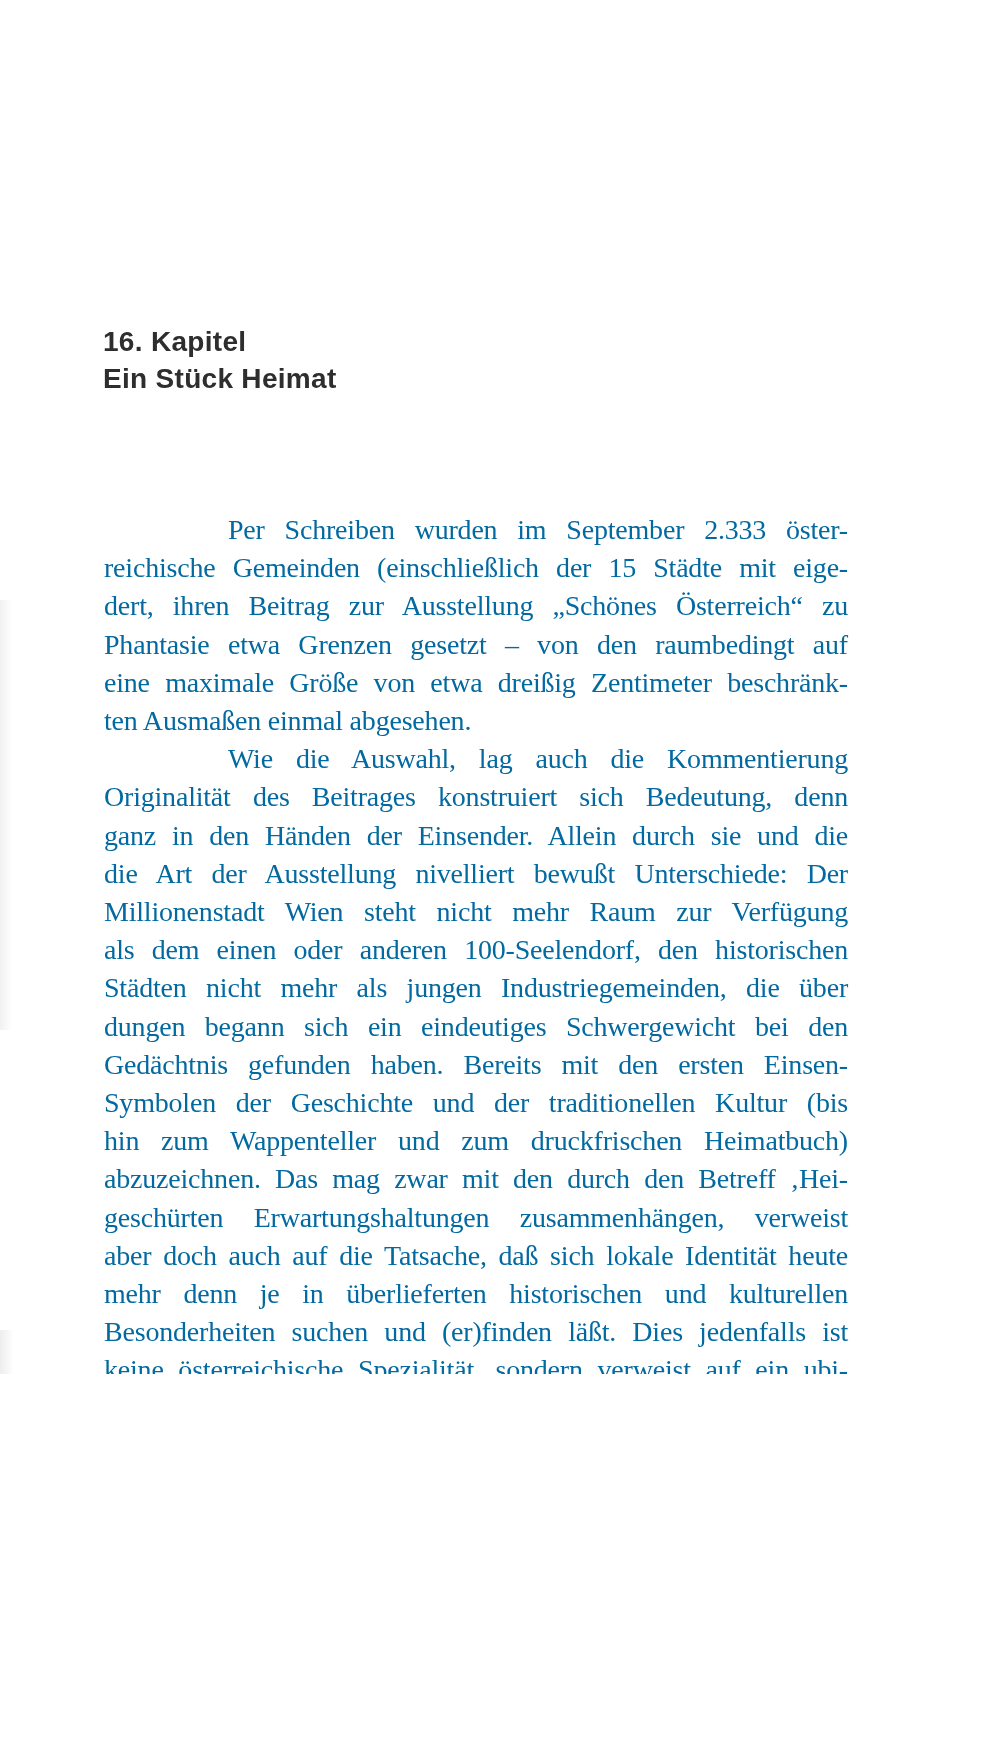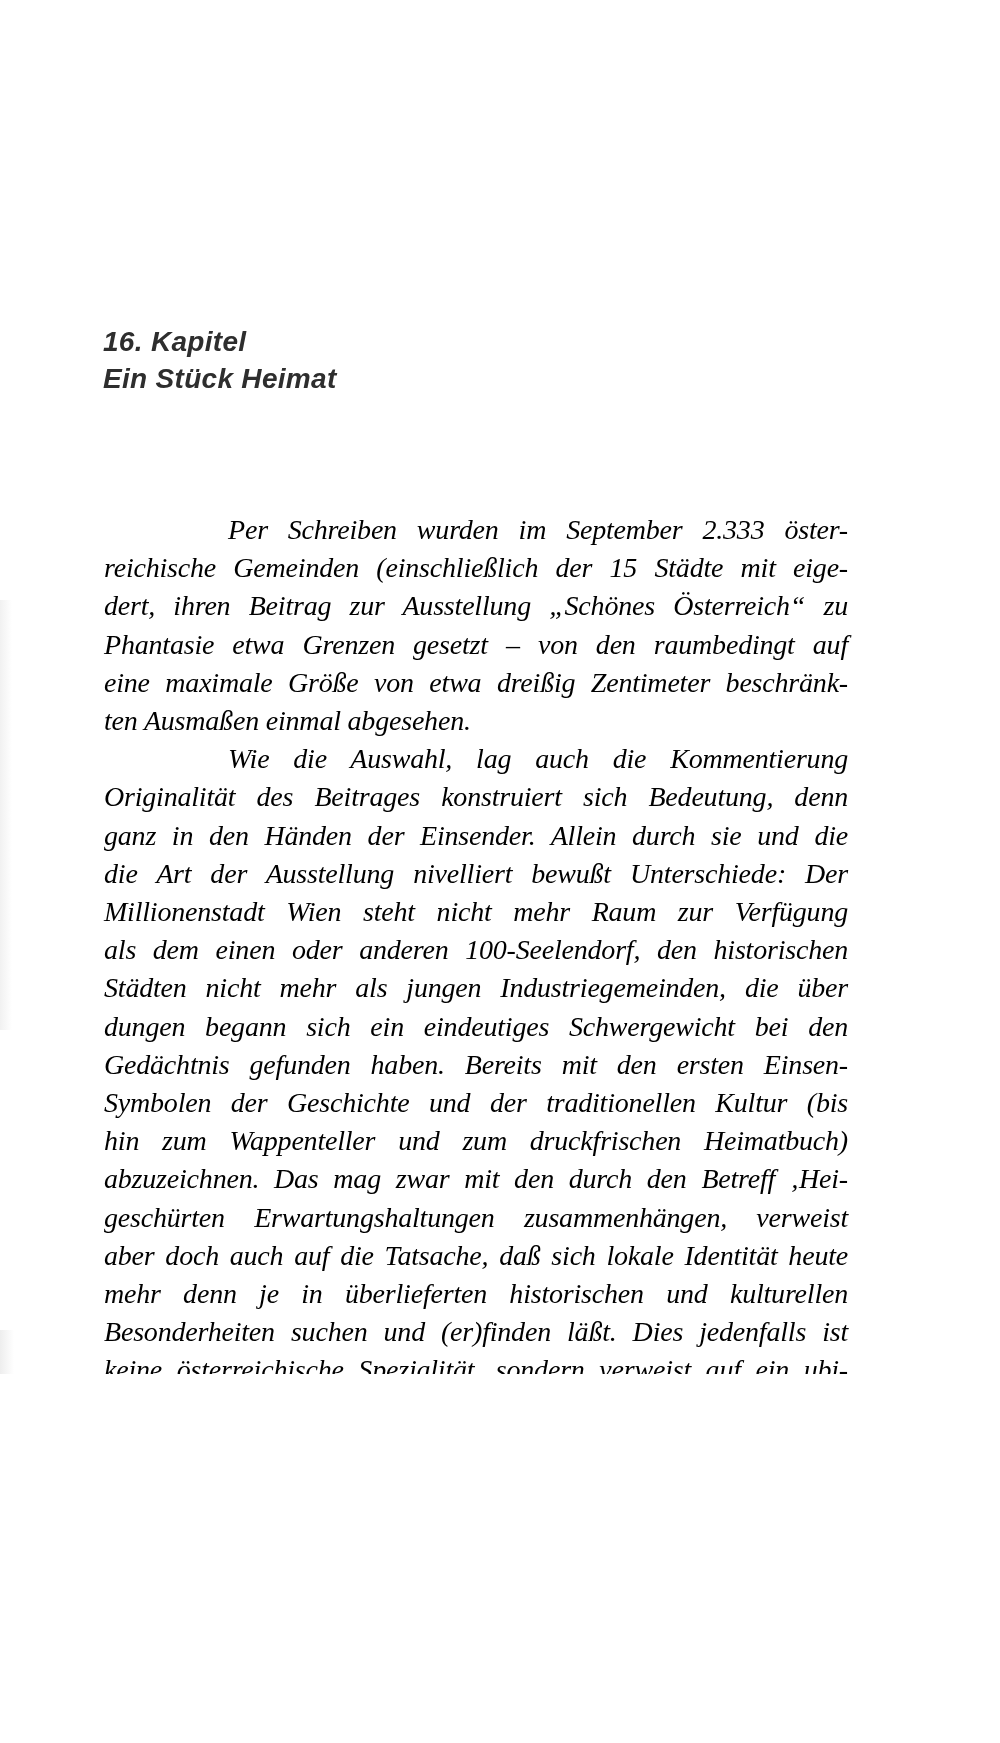--- a/index.html
+++ b/index.html
@@ -6,42 +6,41 @@
     margin: 0;
     padding: 0;
     background: #ffffff;
   }
   .page {
     position: relative;
     width: 1000px;
     height: 1374px;
     background: #ffffff;
     overflow: hidden;
-    font-style: italic;
   }
   .chapter-heading {
     position: absolute;
     left: 103px;
     top: 323px;
     font-family: "Liberation Sans", sans-serif;
     font-weight: bold;
     font-size: 28px;
     line-height: 37px;
     color: #2e2e2e;
     letter-spacing: 0.3px;
   }
   .body-text {
     position: absolute;
     left: 104px;
     top: 511px;
     width: 744px;
     font-family: "Liberation Serif", serif;
     font-size: 28px;
     line-height: 38.2px;
-    color: #000000;
+    color: #0369a1;
     letter-spacing: -0.2px;
   }
   .body-line {
     text-align: justify;
     text-align-last: justify;
   }
   .body-line.para-first {
     text-indent: 124px;
   }
   .body-line.para-last {

